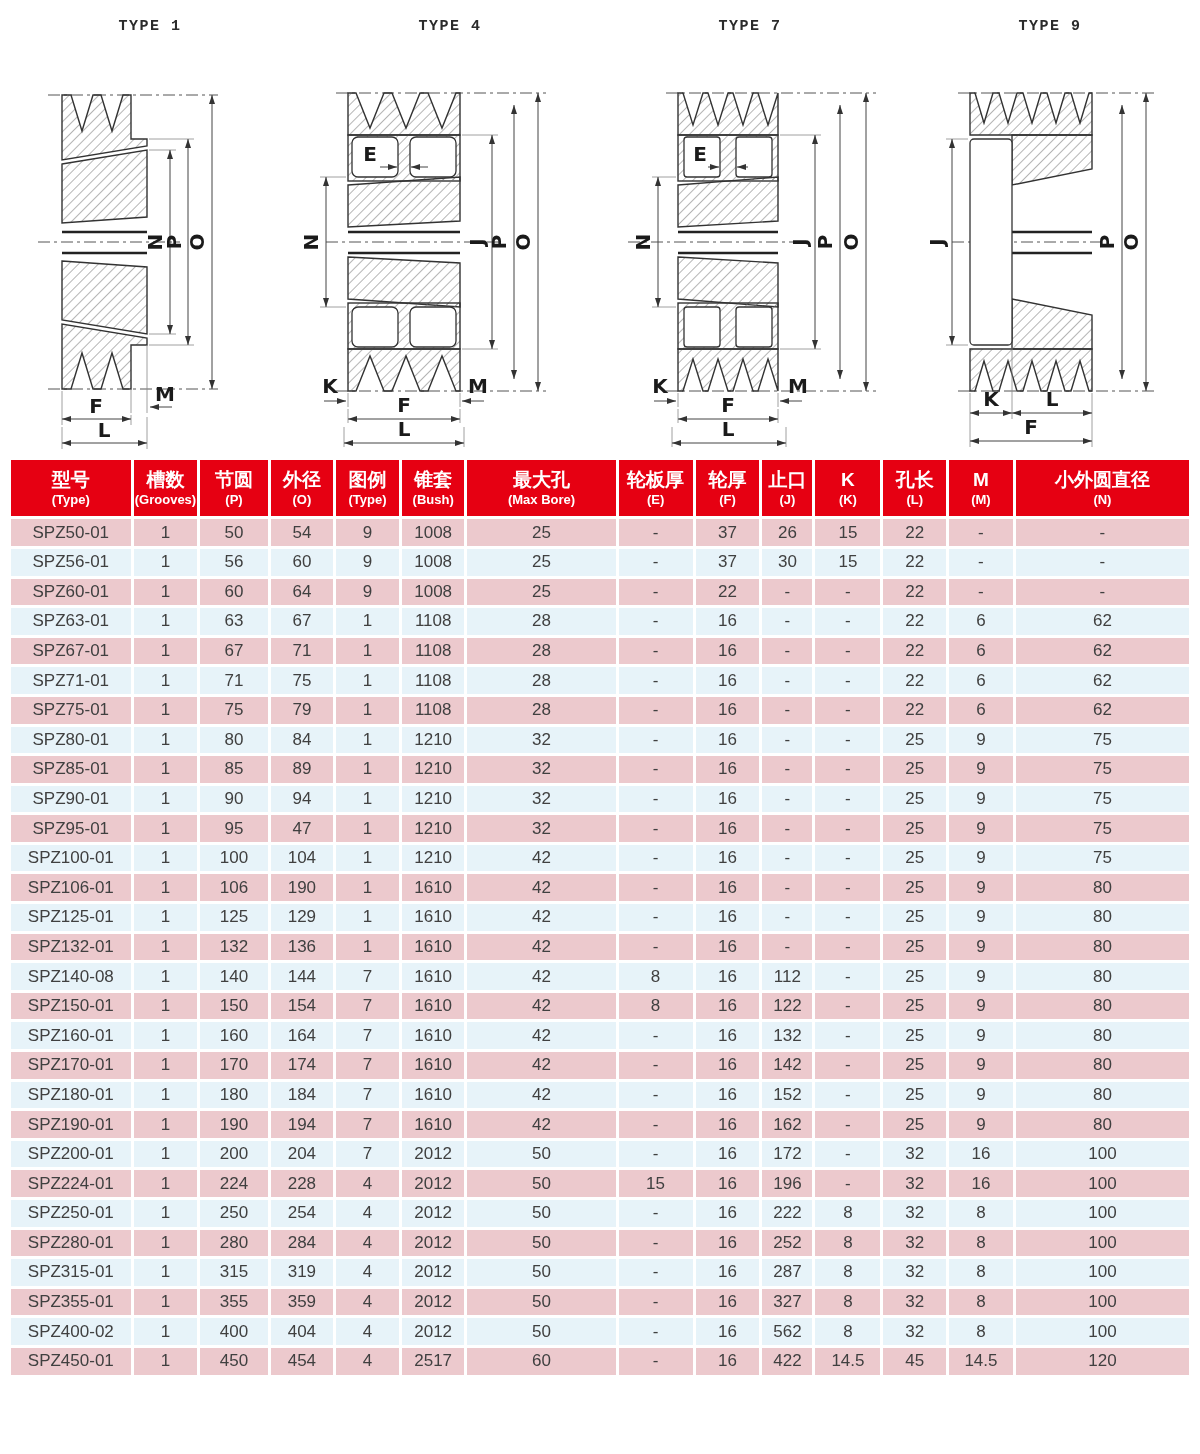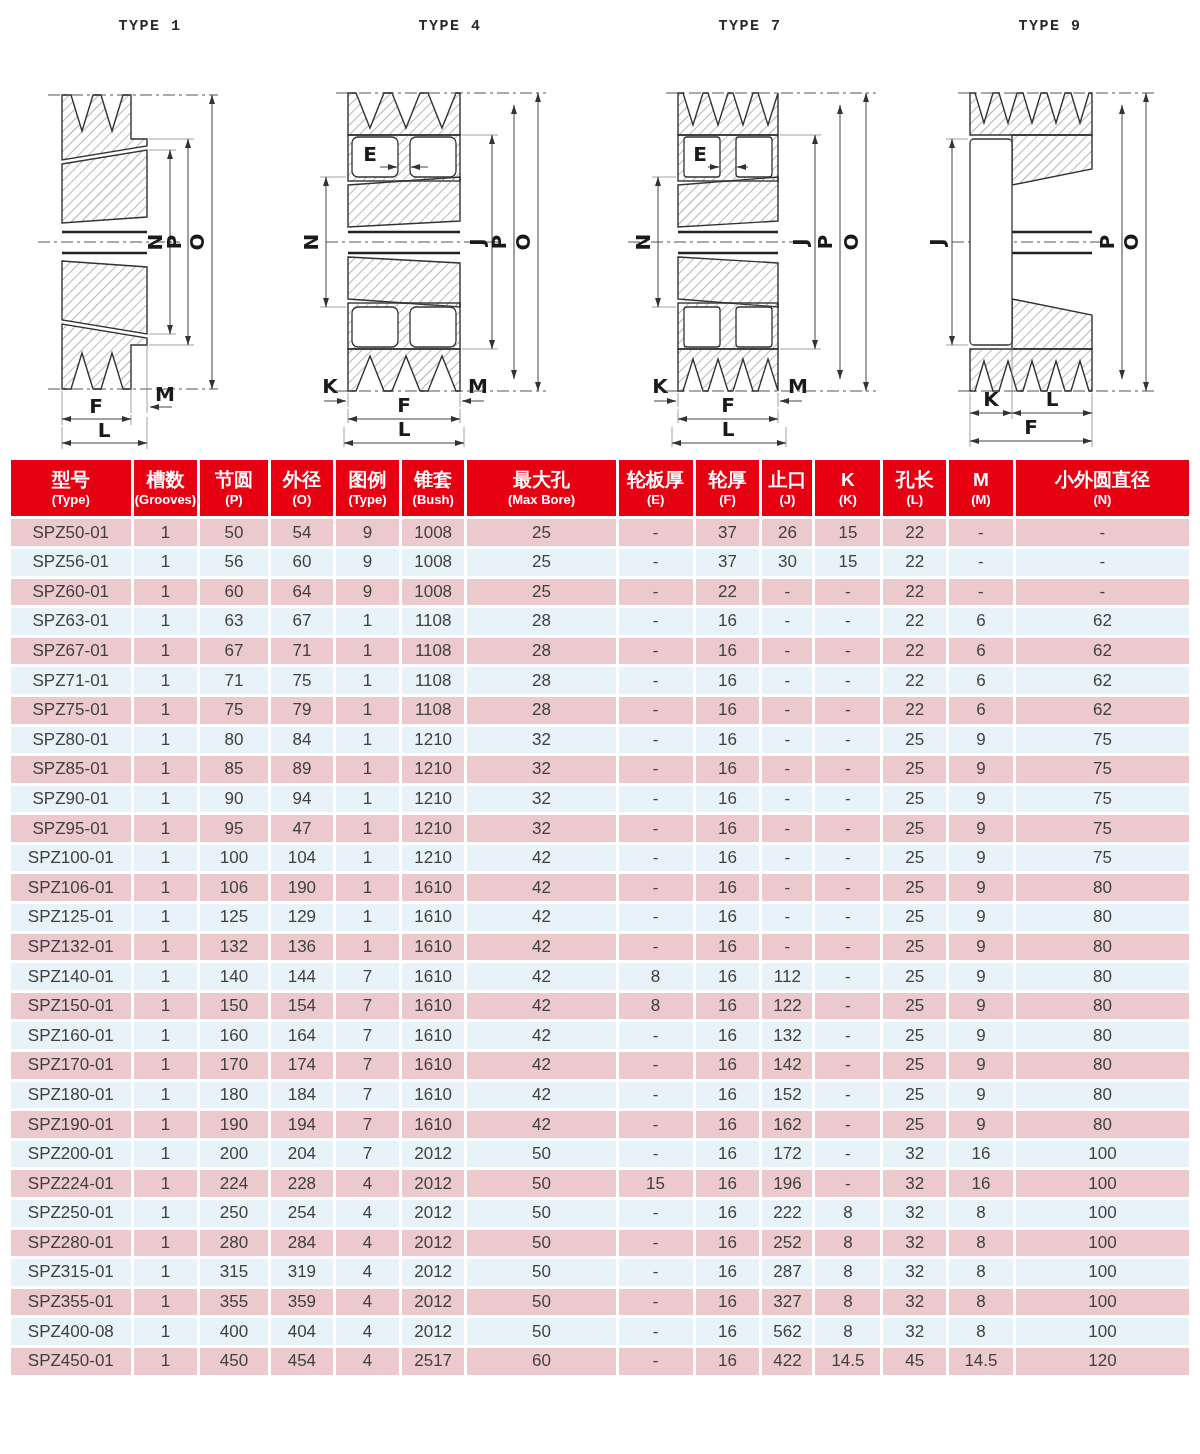--- a/index.html
+++ b/index.html
@@ -547,21 +547,21 @@
         <td>42</td>
         <td>-</td>
         <td>16</td>
         <td>-</td>
         <td>-</td>
         <td>25</td>
         <td>9</td>
         <td>80</td>
       </tr>
       <tr class="blue">
-        <td>SPZ140-01</td>
+        <td>SPZ140-08</td>
         <td>1</td>
         <td>140</td>
         <td>144</td>
         <td>7</td>
         <td>1610</td>
         <td>42</td>
         <td>8</td>
         <td>16</td>
         <td>112</td>
         <td>-</td>
@@ -739,21 +739,21 @@
         <td>50</td>
         <td>-</td>
         <td>16</td>
         <td>327</td>
         <td>8</td>
         <td>32</td>
         <td>8</td>
         <td>100</td>
       </tr>
       <tr class="blue">
-        <td>SPZ400-08</td>
+        <td>SPZ400-02</td>
         <td>1</td>
         <td>400</td>
         <td>404</td>
         <td>4</td>
         <td>2012</td>
         <td>50</td>
         <td>-</td>
         <td>16</td>
         <td>562</td>
         <td>8</td>

